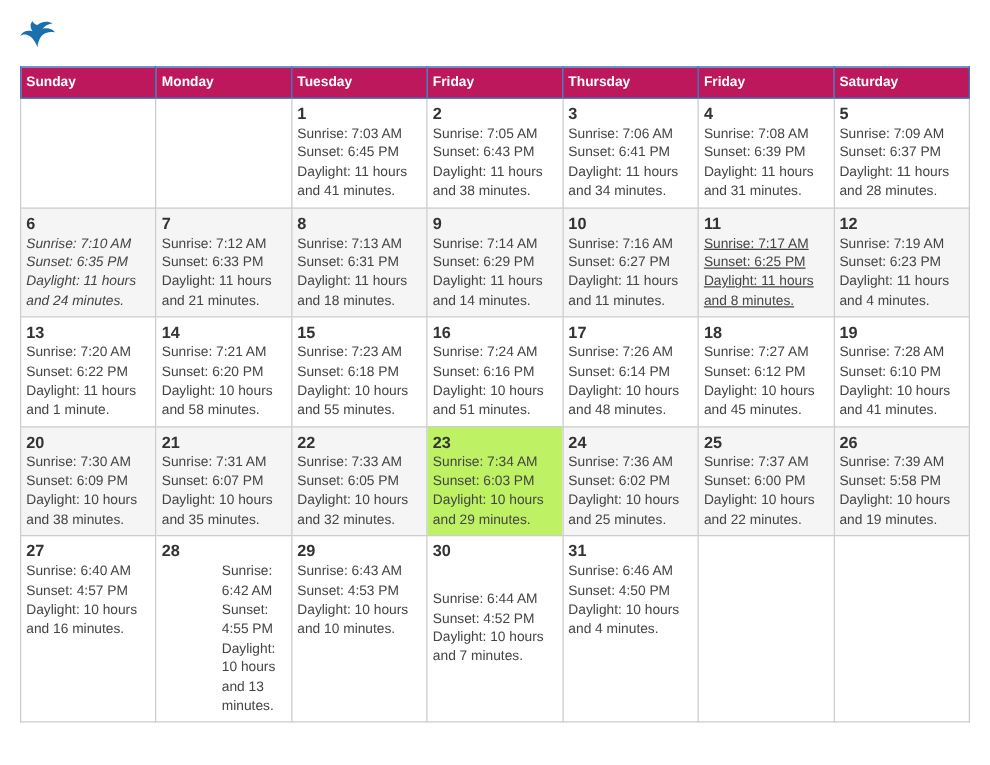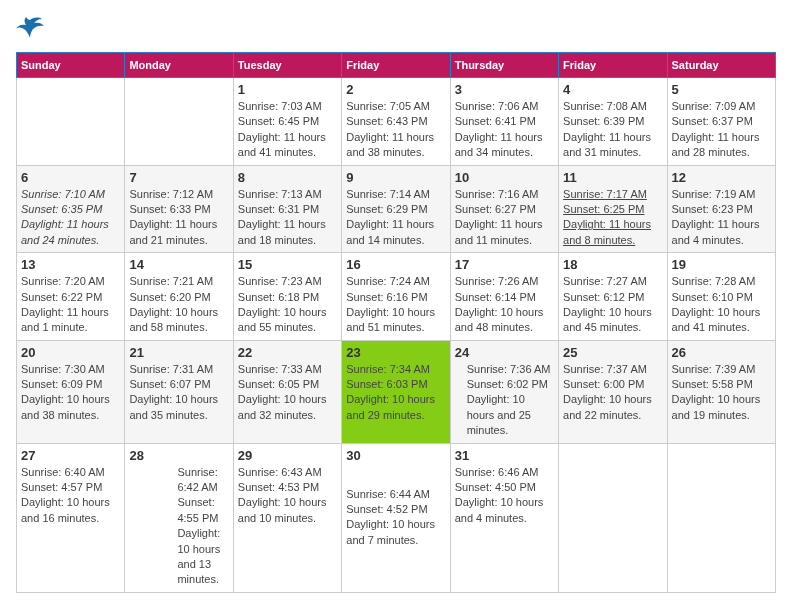--- a/index.html
+++ b/index.html
@@ -236,29 +236,29 @@
           <div class="day-info" style="white-space: pre-line;">Sunrise: 7:31 AM
 Sunset: 6:07 PM
 Daylight: 10 hours and 35 minutes.</div>
         </td>
         <td style="background: rgb(245, 245, 245);">
           <div class="day-number">22</div>
           <div class="day-info" style="white-space: pre-line;">Sunrise: 7:33 AM
 Sunset: 6:05 PM
 Daylight: 10 hours and 32 minutes.</div>
         </td>
-        <td style="background: #84cc16;">
+        <td style="background: #bef264;">
           <div class="day-number">23</div>
           <div class="day-info" style="white-space: pre-line;">Sunrise: 7:34 AM
 Sunset: 6:03 PM
 Daylight: 10 hours and 29 minutes.</div>
         </td>
         <td style="background: rgb(245, 245, 245);">
           <div class="day-number">24</div>
-          <div class="day-info" style="white-space: pre-line; margin-left: 12px;">Sunrise: 7:36 AM
+          <div class="day-info" style="white-space: pre-line;">Sunrise: 7:36 AM
 Sunset: 6:02 PM
 Daylight: 10 hours and 25 minutes.</div>
         </td>
         <td style="background: rgb(245, 245, 245);">
           <div class="day-number">25</div>
           <div class="day-info" style="white-space: pre-line;">Sunrise: 7:37 AM
 Sunset: 6:00 PM
 Daylight: 10 hours and 22 minutes.</div>
         </td>
         <td style="background: rgb(245, 245, 245);">

